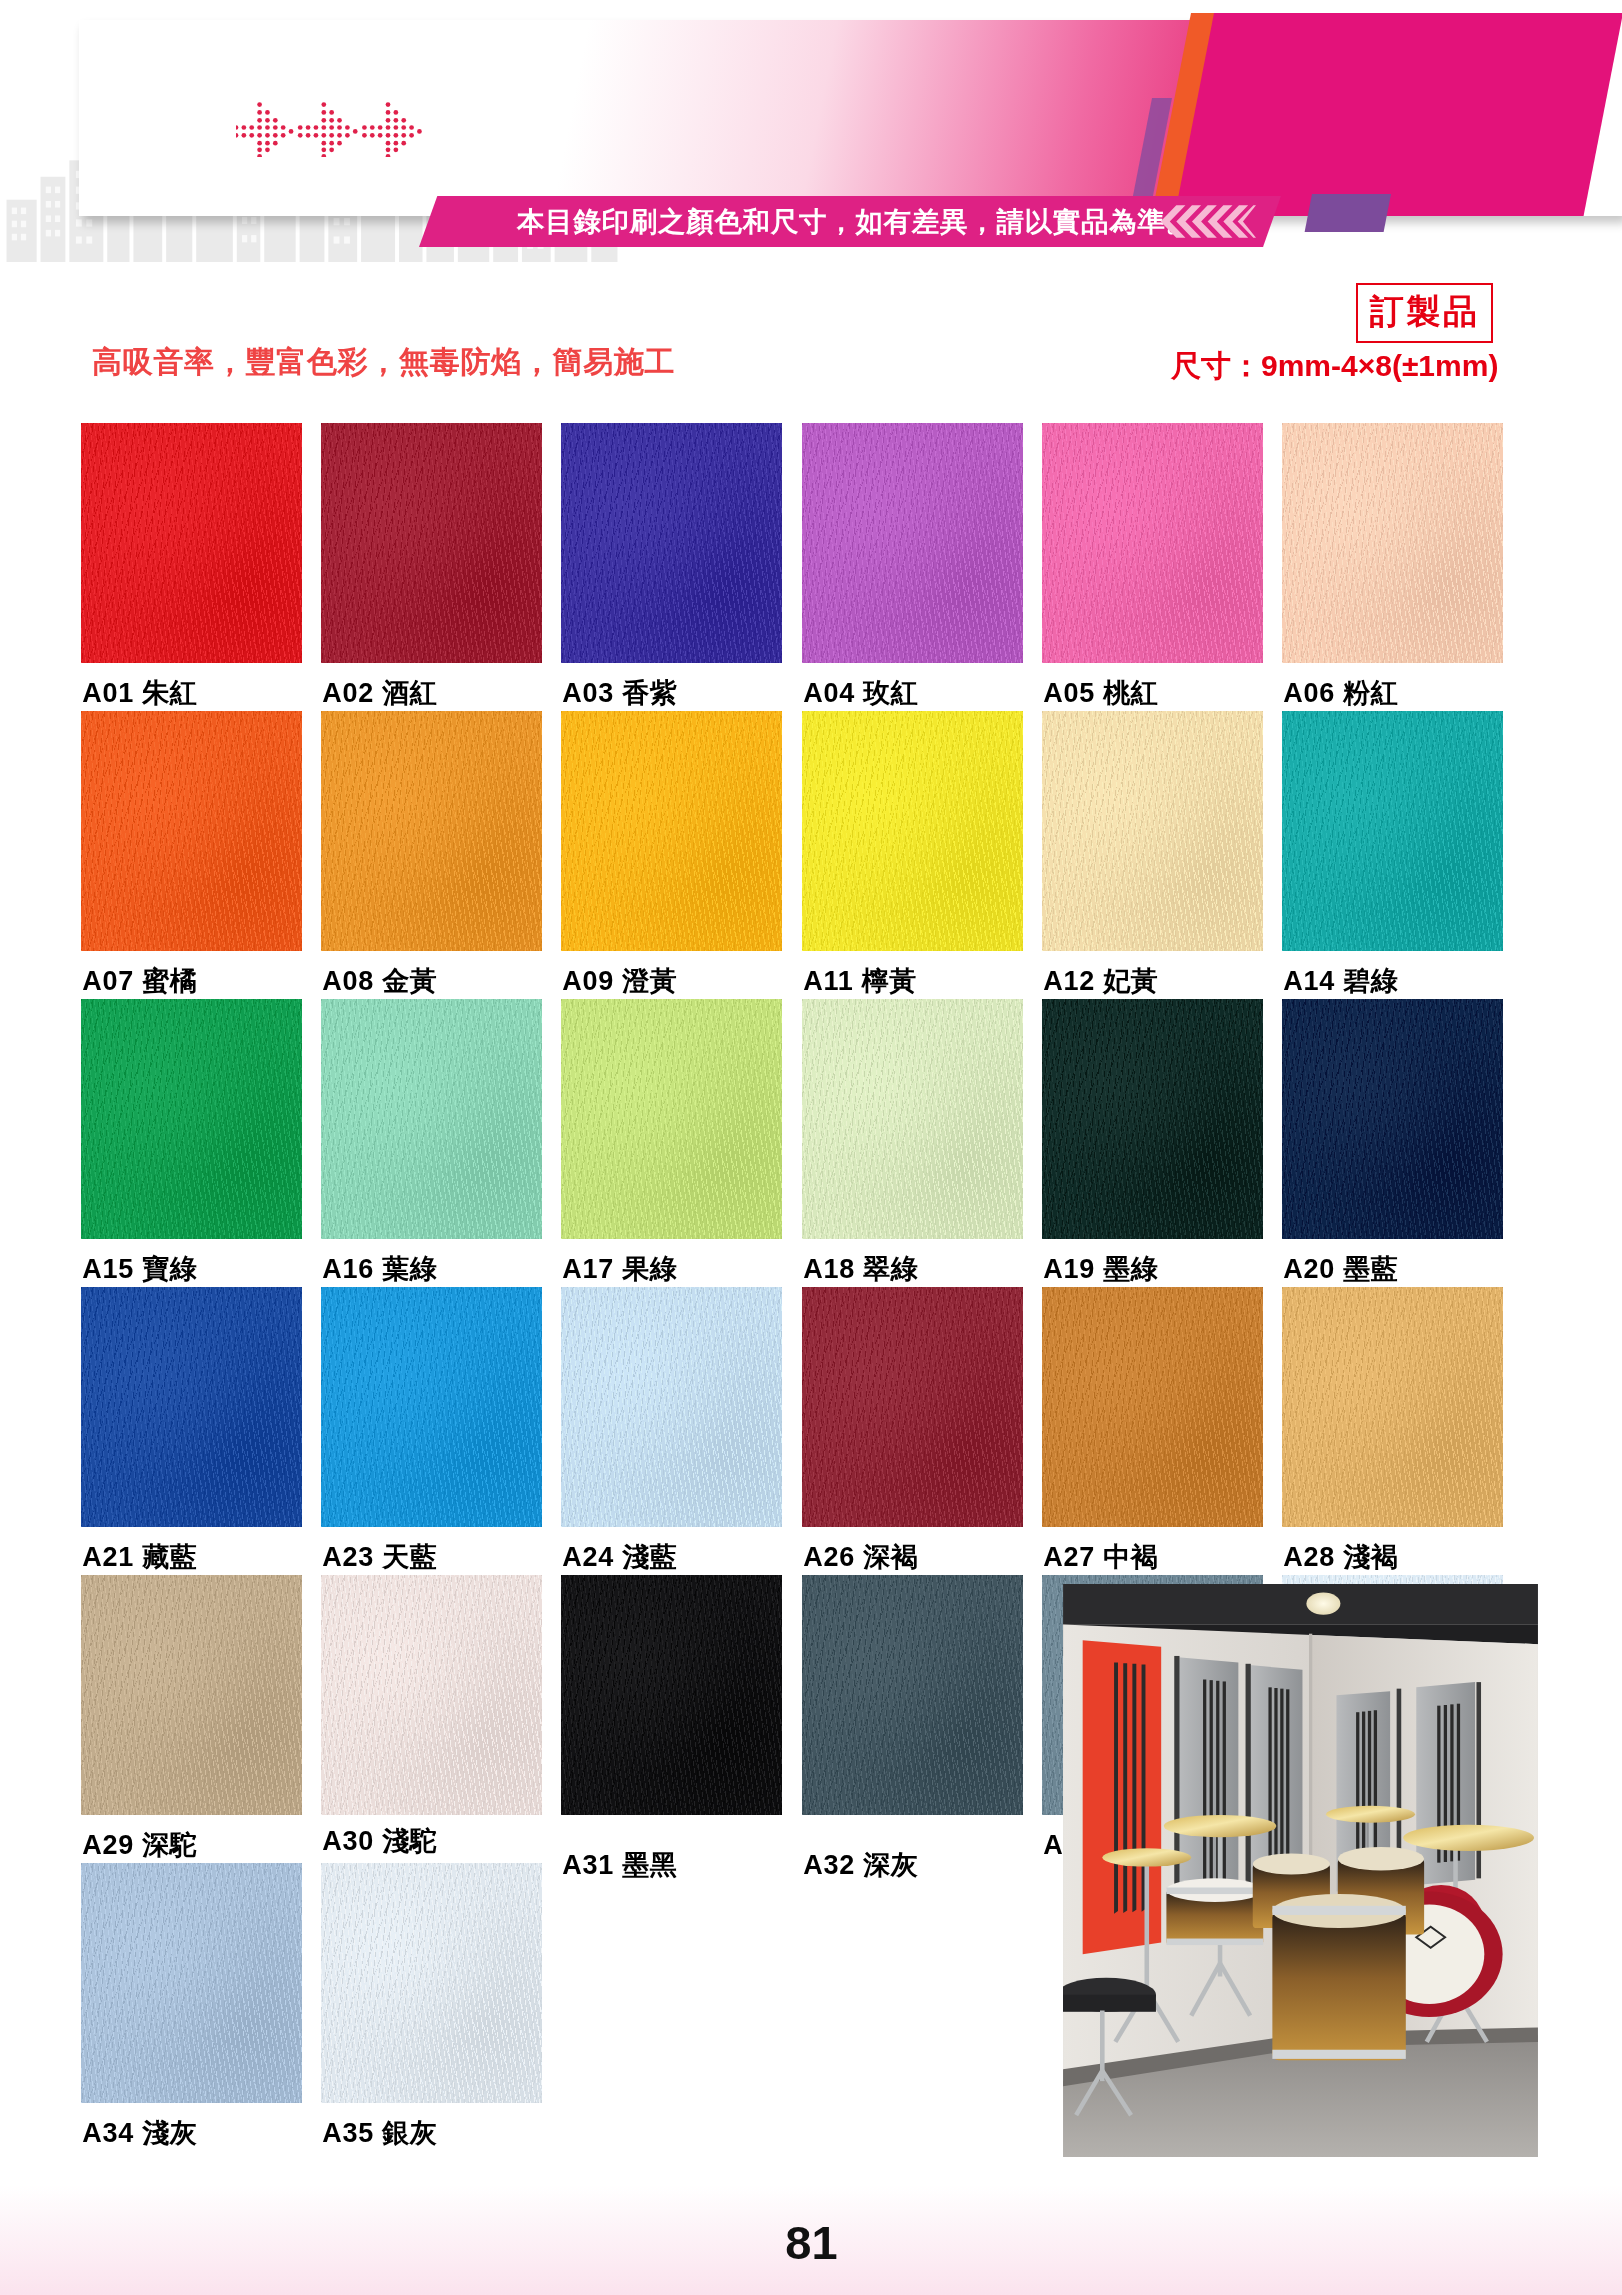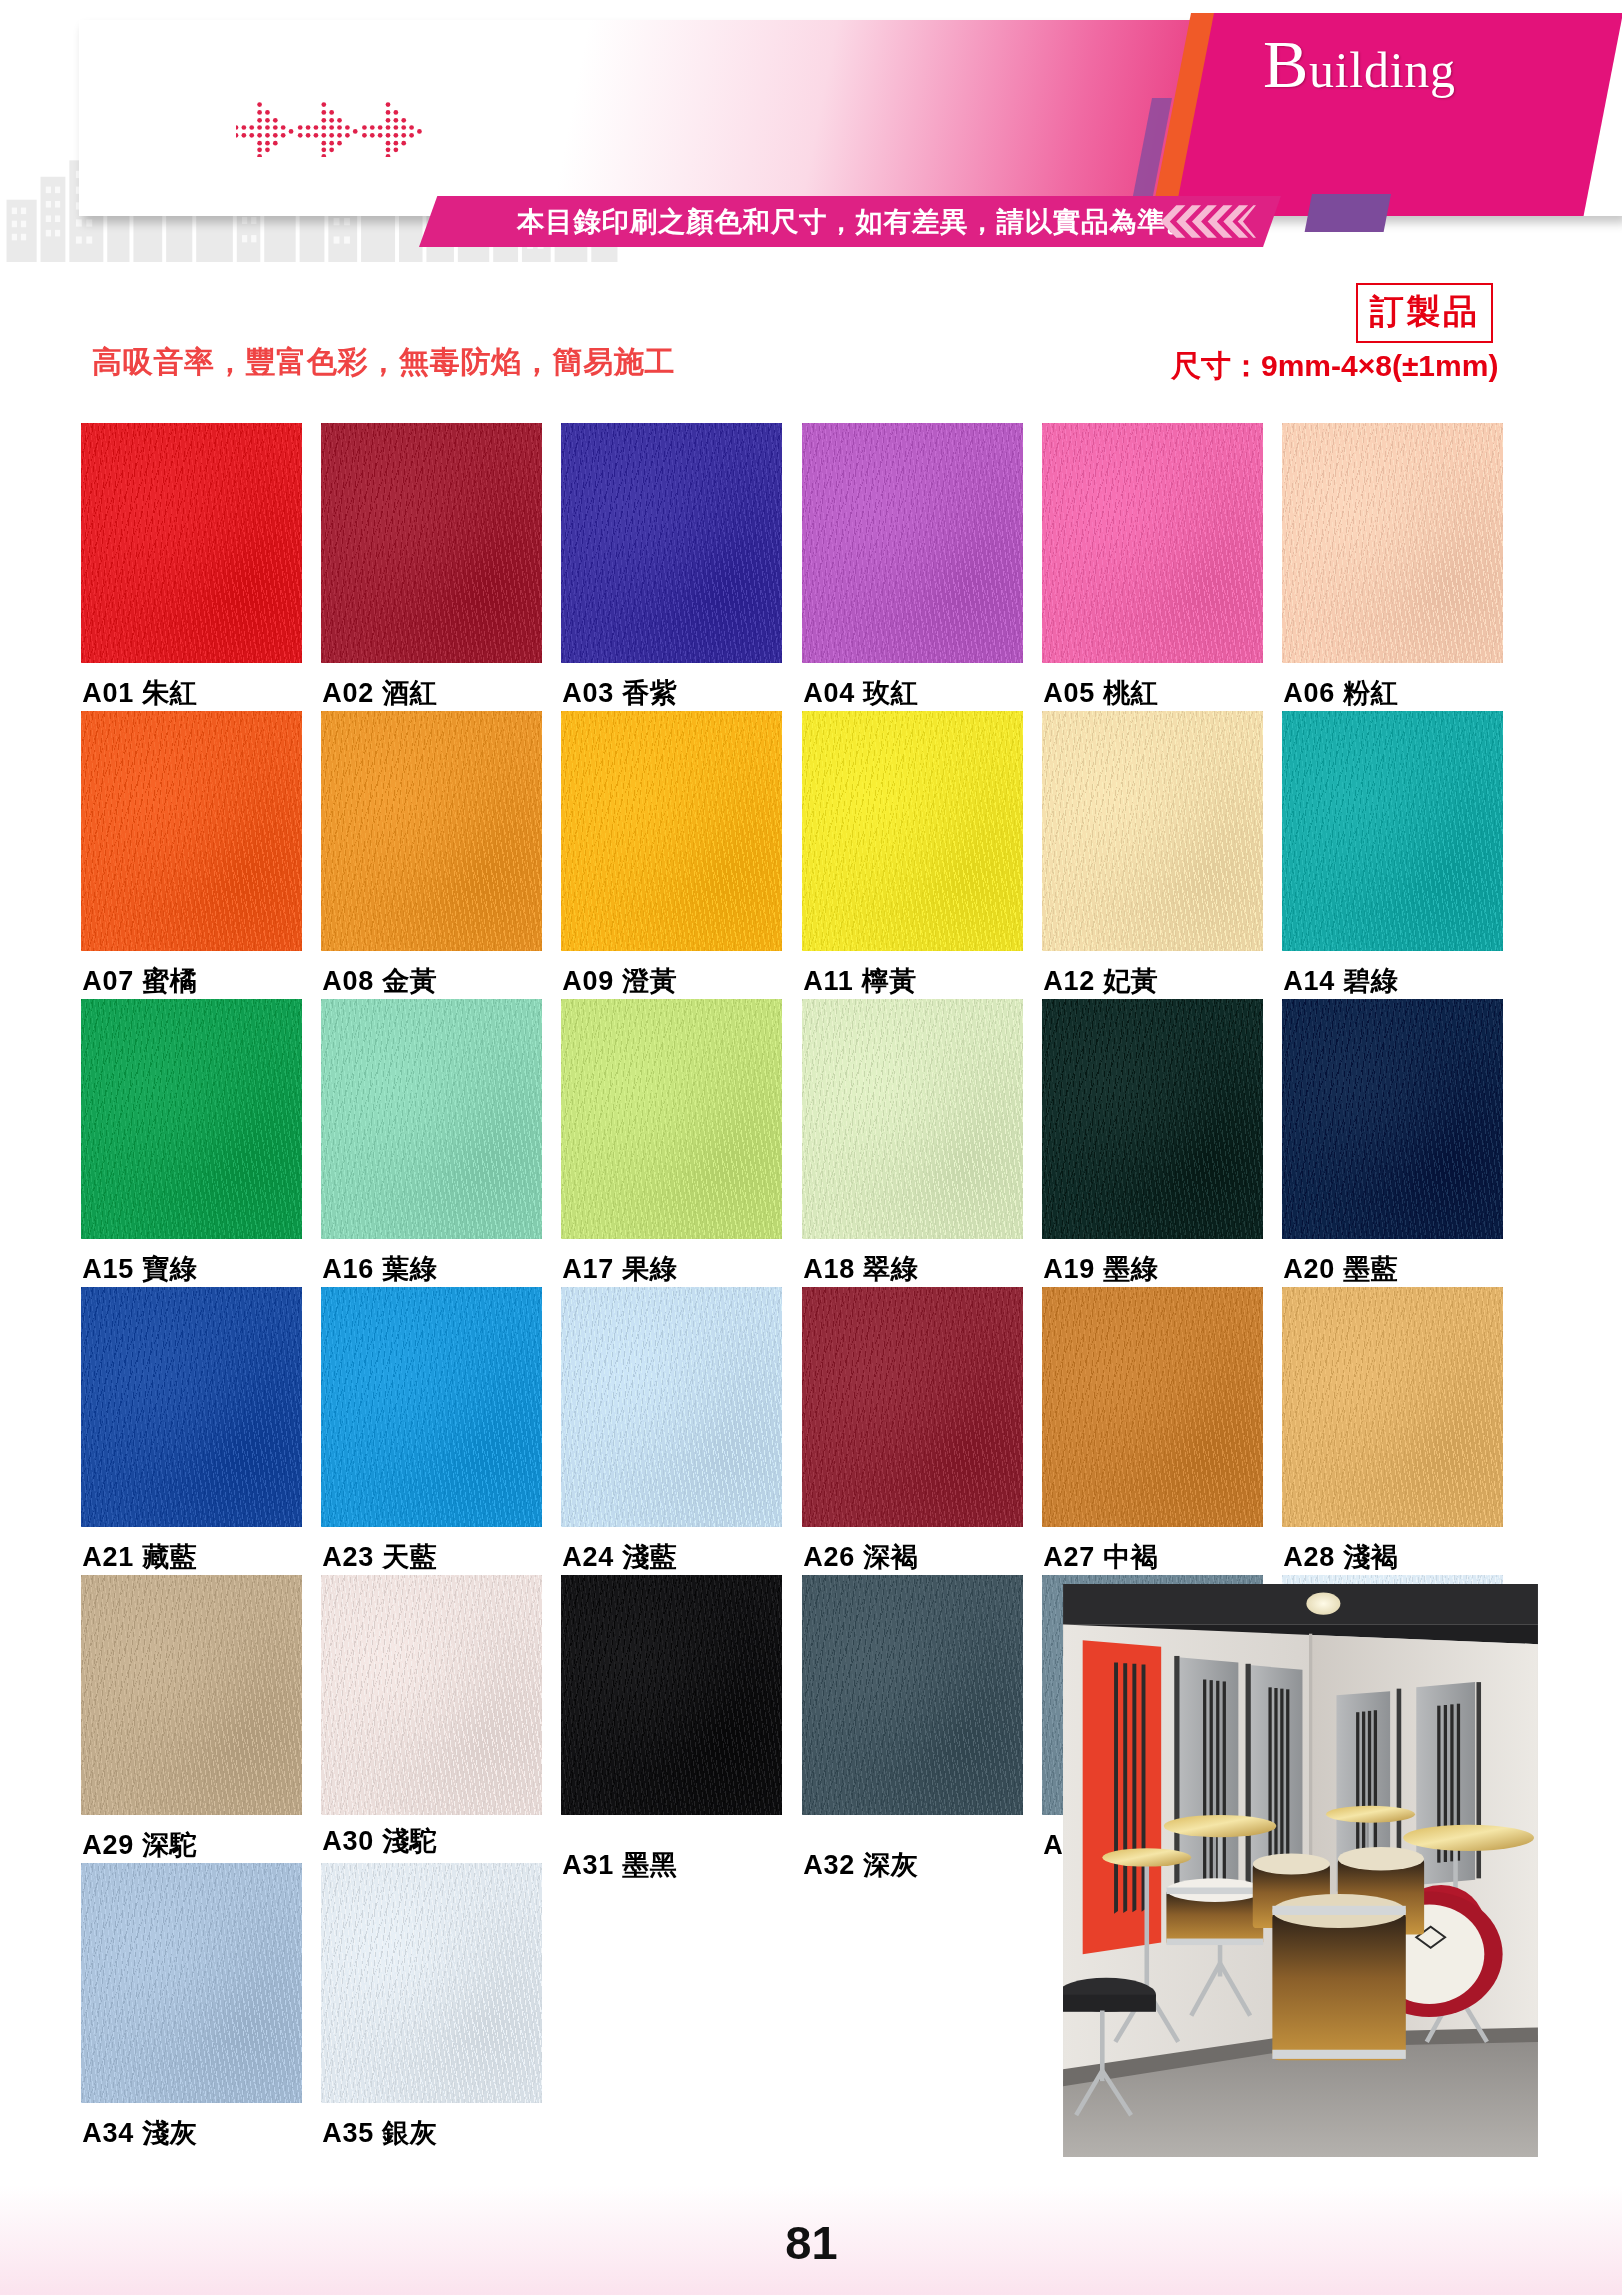--- a/index.html
+++ b/index.html
@@ -300,21 +300,20 @@
           <circle cx="60" cy="69" r="3.6"></circle>
         <circle cx="36" cy="79" r="3.6"></circle>
           <circle cx="48" cy="79" r="3.6"></circle>
         <circle cx="36" cy="89" r="3.6"></circle>
       </g>
     </g>
   </svg>
 
 
   <div class="brand">
-    <div class="b1"><span class="cap">B</span>uilding</div>
   </div>
 
   <div class="ribbon">
     <div class="rtxt">本目錄印刷之顏色和尺寸，如有差異，請以實品為準。</div>
     <svg class="chev" viewBox="0 0 150 50">
       <g fill="#f7b9d4">
         <polygon points="28,0 42,0 18,25 42,50 28,50 4,25"></polygon>
         <polygon points="52,0 66,0 42,25 66,50 52,50 28,25"></polygon>
         <polygon points="76,0 90,0 66,25 90,50 76,50 52,25"></polygon>
         <polygon points="100,0 114,0 90,25 114,50 100,50 76,25"></polygon>

